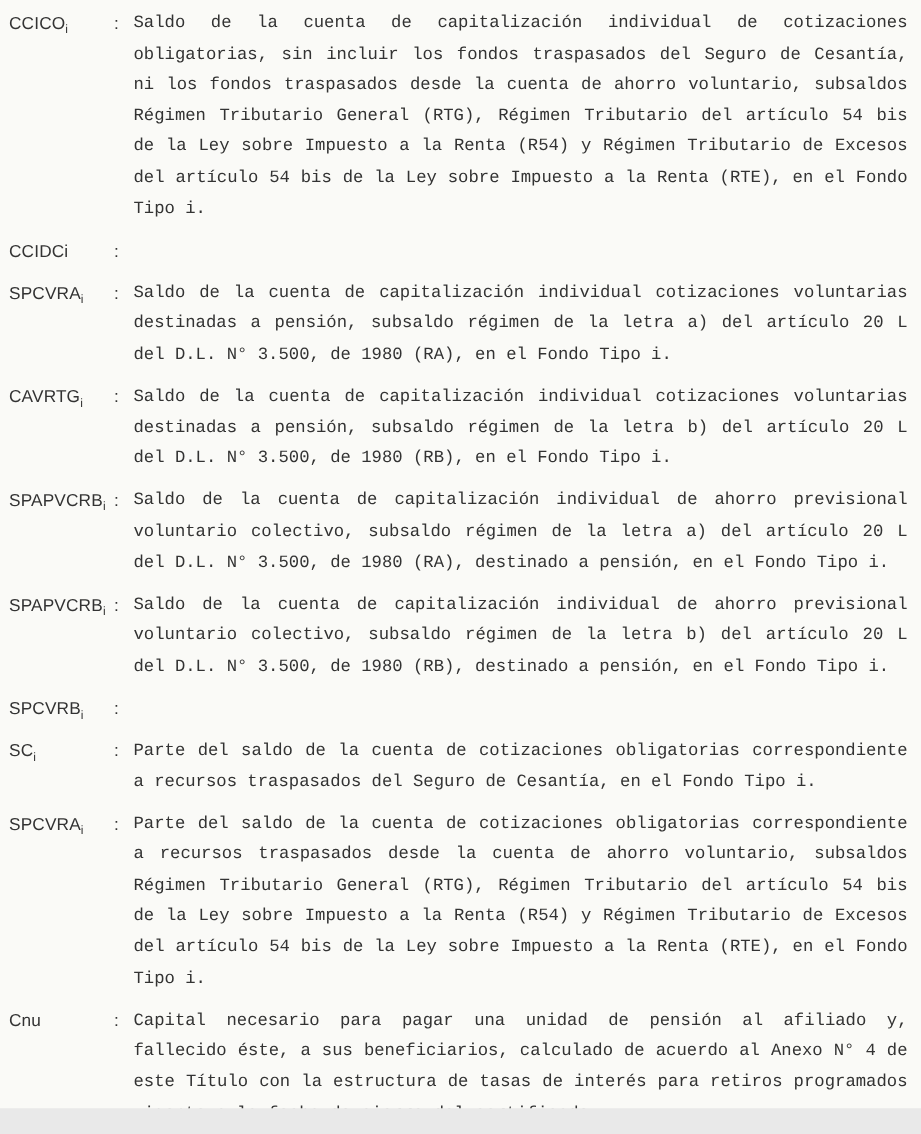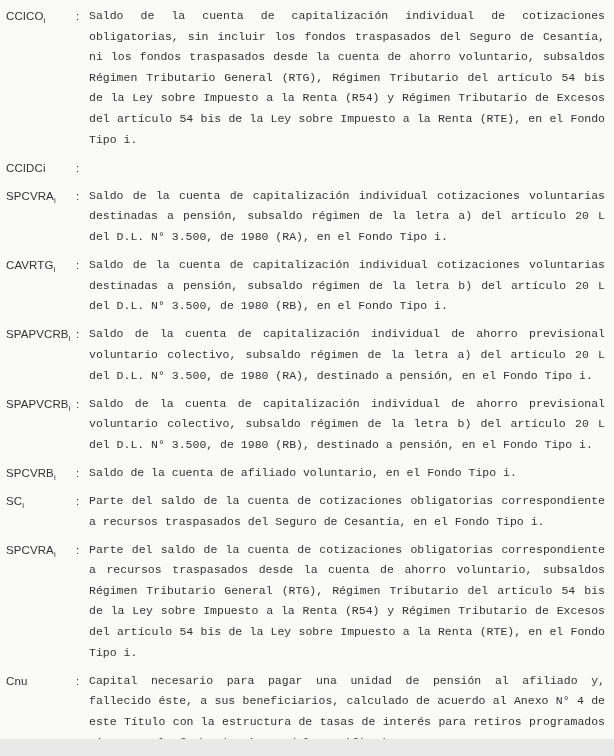--- a/index.html
+++ b/index.html
@@ -85,21 +85,20 @@
 
   <section class="entry">
     <div class="term"><span>SPAPVCRB</span><sub>i</sub></div>
     <div class="sep">:</div>
     <p class="def">Saldo de la cuenta de capitalización individual de ahorro previsional voluntario colectivo,  subsaldo régimen de la letra b) del artículo 20 L del D.L. N° 3.500, de 1980 (RB), destinado a pensión, en el Fondo Tipo i.</p>
   </section>
 
   <section class="entry">
     <div class="term"><span>SPCVRB</span><sub>i</sub></div>
     <div class="sep">:</div>
-    <p class="def">Saldo de la cuenta de afiliado voluntario, en el Fondo Tipo i.</p>
   </section>
 
   <section class="entry">
     <div class="term"><span>SC</span><sub>i</sub></div>
     <div class="sep">:</div>
     <p class="def">Parte del saldo de la cuenta de cotizaciones obligatorias correspondiente a recursos traspasados del Seguro de Cesantía, en el Fondo Tipo i.</p>
   </section>
 
   <section class="entry">
     <div class="term"><span>SPCVRA</span><sub>i</sub></div>

